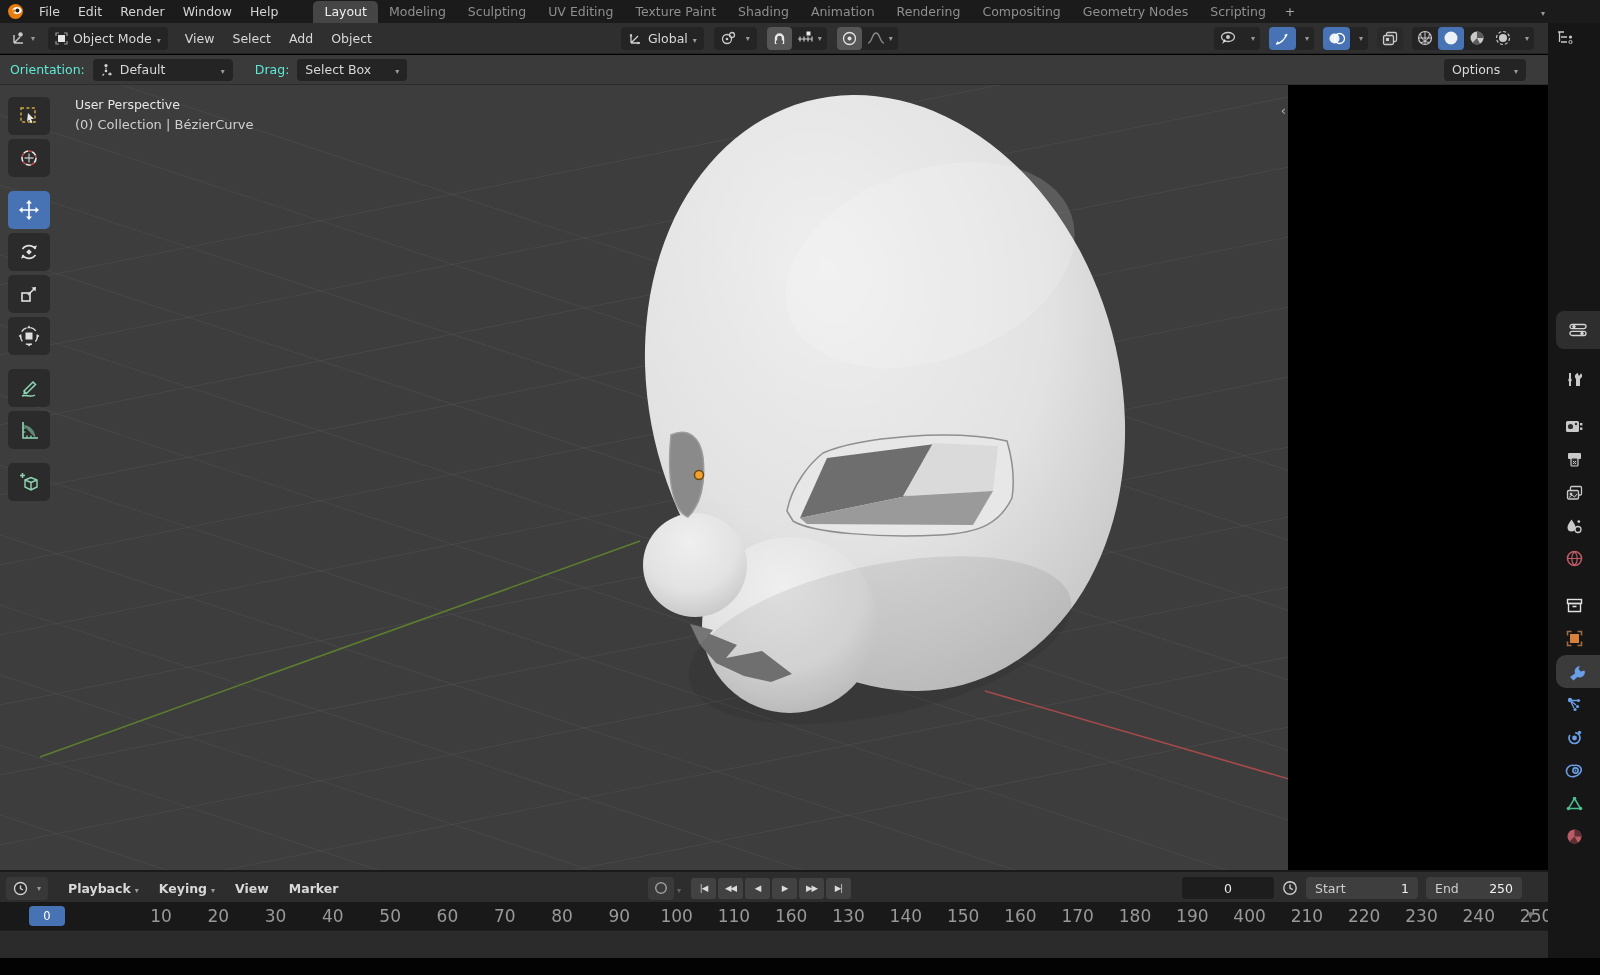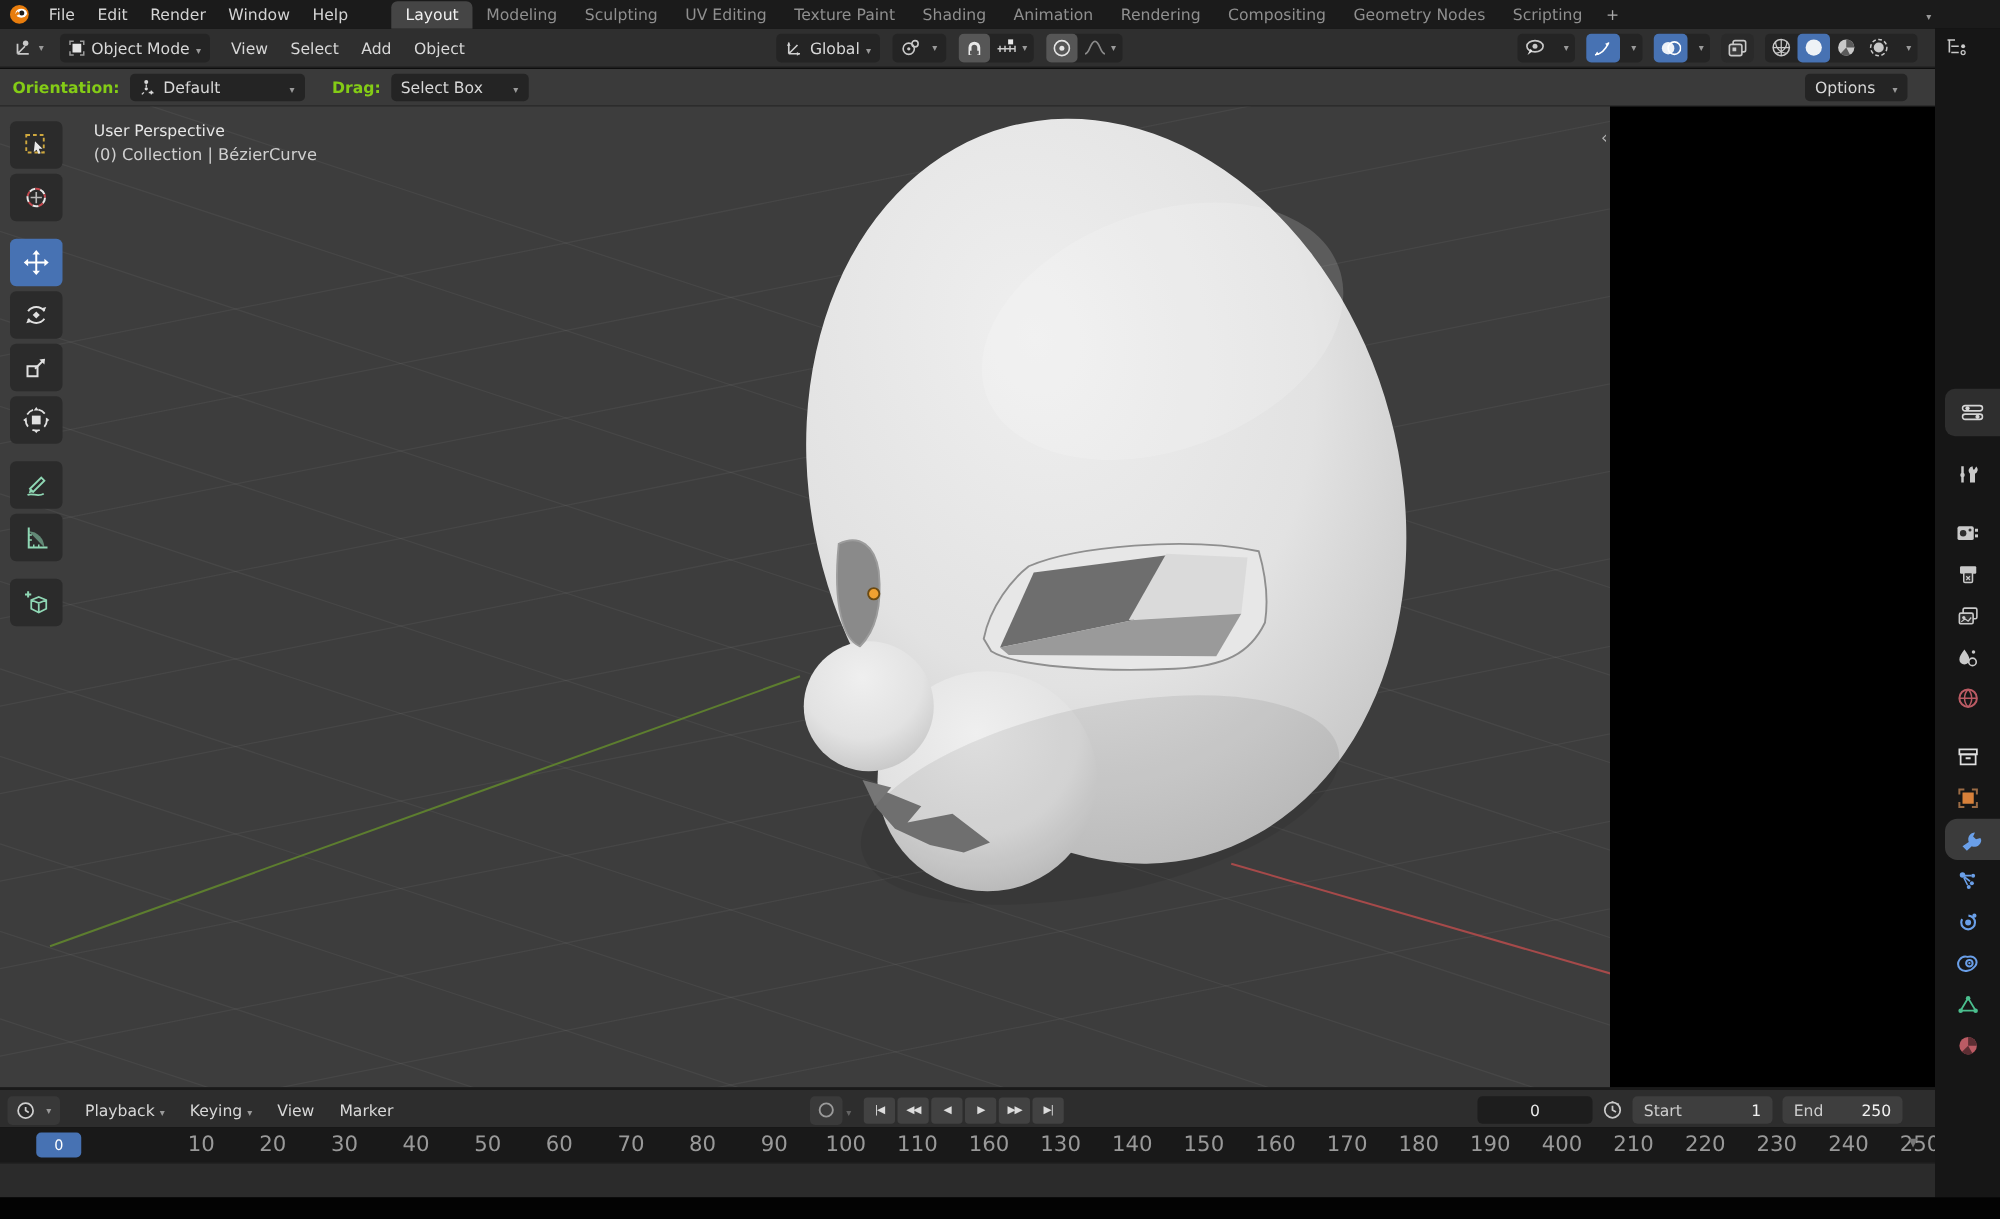--- a/index.html
+++ b/index.html
@@ -25,21 +25,21 @@
   #vheader { position:absolute; left:0; top:23px; width:1548px; height:31px; background:#2f2f2f; display:flex; align-items:center; border-bottom:1px solid #242424; }
   .chip { background:#242424; border-radius:4px; height:23px; display:flex; align-items:center; padding:0 7px; gap:5px; }
   .hbtn { height:23px; display:flex; align-items:center; justify-content:center; border-radius:4px; padding:0 5px; }
   #vheader .menu { padding:0 9px; }
   .grp { display:flex; align-items:center; background:#242424; border-radius:4px; height:23px; }
   .seg { display:flex; align-items:center; justify-content:center; height:23px; padding:0 5px; }
   .seg.on { background:#4772b3; border-radius:4px; }
 
   
   #toolrow { position:absolute; left:0; top:55px; width:1548px; height:30px; background:#3a3a3a; display:flex; align-items:center; border-bottom:1px solid #2c2c2c; }
-  #toolrow .lab { color:#84cc16; margin:0 8px 0 10px;font-weight:bold; }
+  #toolrow .lab { color:#5eead4; margin:0 8px 0 10px; }
   .field { background:#242424; border-radius:4px; height:22px; display:flex; align-items:center; padding:0 8px; gap:6px; }
 
   
   #viewport { position:absolute; left:0; top:85px; width:1288px; height:785px; background:#3d3d3d; overflow:hidden; }
   #vp-label { position:absolute; left:75px; top:12px; color:#e6e6e6; font-size:12.5px; }
   #vp-crumb { position:absolute; left:75px; top:32px; color:#cfcfcf; font-size:13px; }
   #ltools { position:absolute; left:8px; top:12px; display:flex; flex-direction:column; gap:4px; }
   .tool { width:42px; height:38px; background:#2b2b2b; border-radius:5px; display:flex; align-items:center; justify-content:center; }
   .tool.active { background:#4772b3; }
   .tool.gap { margin-top:10px; }
@@ -52,21 +52,21 @@
   #rstrip { position:absolute; left:1548px; top:23px; width:52px; height:935px; background:#161616; }
   #rstrip .ed-icon { position:absolute; left:8px; top:6px; }
   #ptabs { position:absolute; left:0; top:288px; width:52px; display:flex; flex-direction:column; align-items:center; }
   .ptab { width:52px; height:33px; display:flex; align-items:center; justify-content:center; }
   .ptab.active { background:#3b3b3b; border-radius:10px 0 0 10px; margin-left:8px; width:44px; align-self:flex-end; }
   .ptab.hdr { background:#2e2e2e; border-radius:8px 0 0 8px; margin:0 0 14px 8px; width:44px; height:38px; align-self:flex-end; }
   .pgap { height:14px; }
 
   
   #tl-header { position:absolute; left:0; top:870px; width:1548px; height:32px; background:#2d2d2d; border-top:2px solid #1a1a1a; }
-  #tl-header .menu { padding:0 10px; }
+  #tl-header .menu { padding:0 10px;font-weight:bold; }
   #tl-left { position:absolute; left:6px; top:4px; height:24px; display:flex; align-items:center; }
   #tl-center { position:absolute; left:648px; top:4px; height:24px; display:flex; align-items:center; gap:10px; }
   #pb-group { display:flex; gap:2px; }
   .pbtn { min-width:25px; height:21px; background:#424242; border-radius:3px; display:flex; align-items:center; justify-content:center; color:#dcdcdc; font-size:8.5px; letter-spacing:-1px; padding:0 4px; }
   #tl-right { position:absolute; right:26px; top:4px; height:24px; display:flex; align-items:center; gap:8px; }
   #frame-field { background:#1d1d1d; border-radius:4px; width:92px; height:22px; display:flex; align-items:center; justify-content:center; color:#e8e8e8; }
   .se-field { background:#3e3e3e; border-radius:4px; height:22px; display:flex; align-items:center; justify-content:space-between; padding:0 9px; }
   .se-field .k { color:#cdcdcd; } .se-field .v { color:#f0f0f0; margin-left:18px; }
   #ruler { position:absolute; left:0; top:902px; width:1548px; height:28px; background:#191919; }
   #ruler-labels { display:flex; padding-left:75px; height:28px; align-items:center; color:#999; font-size:17px; }

